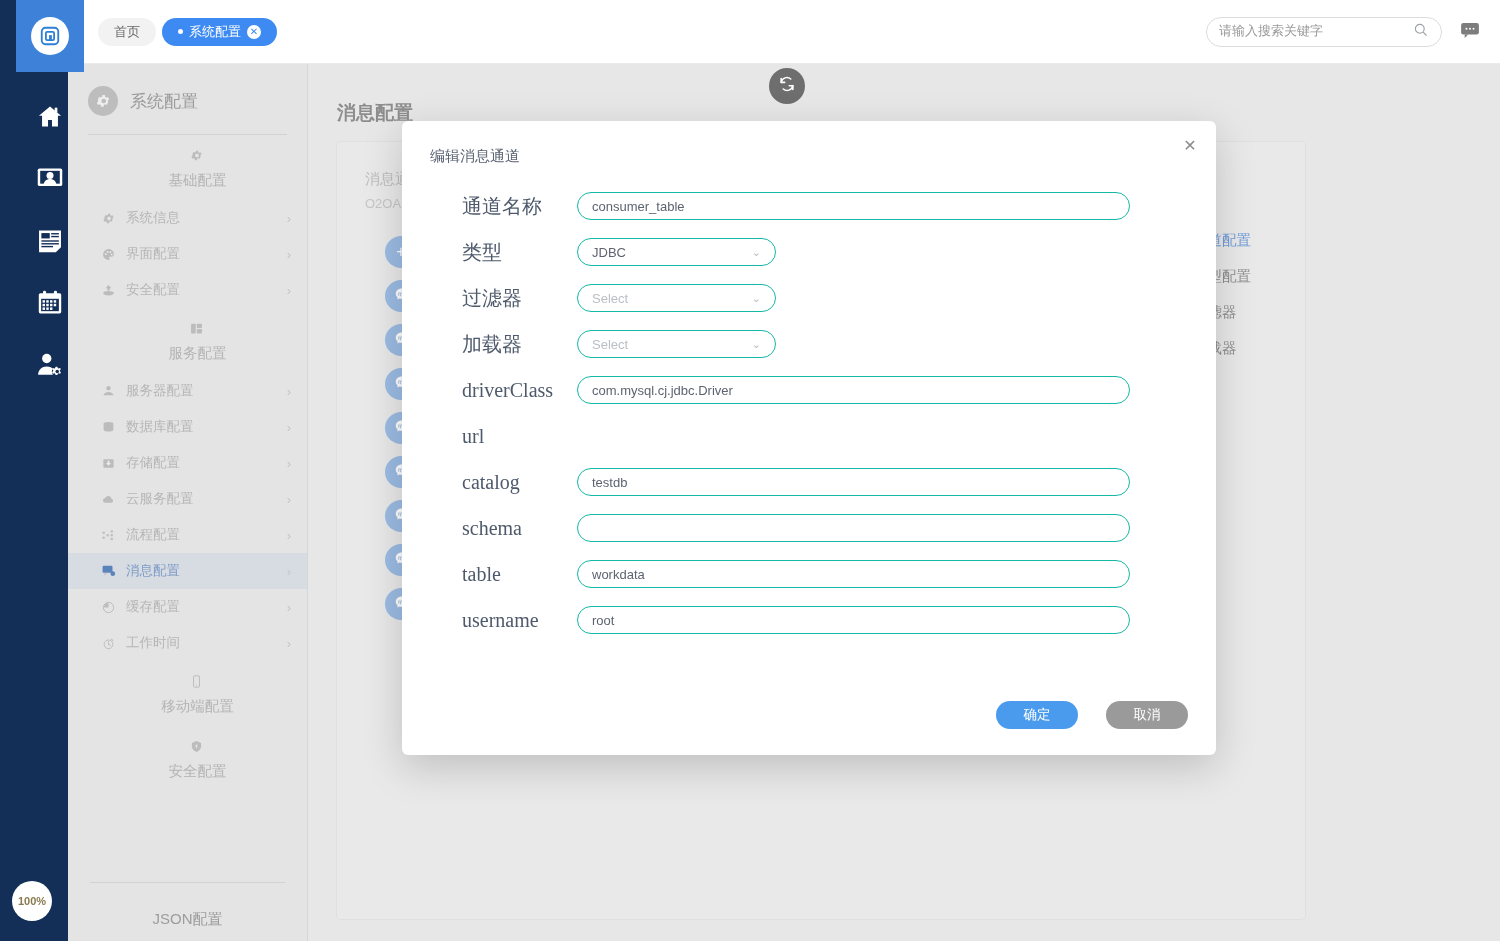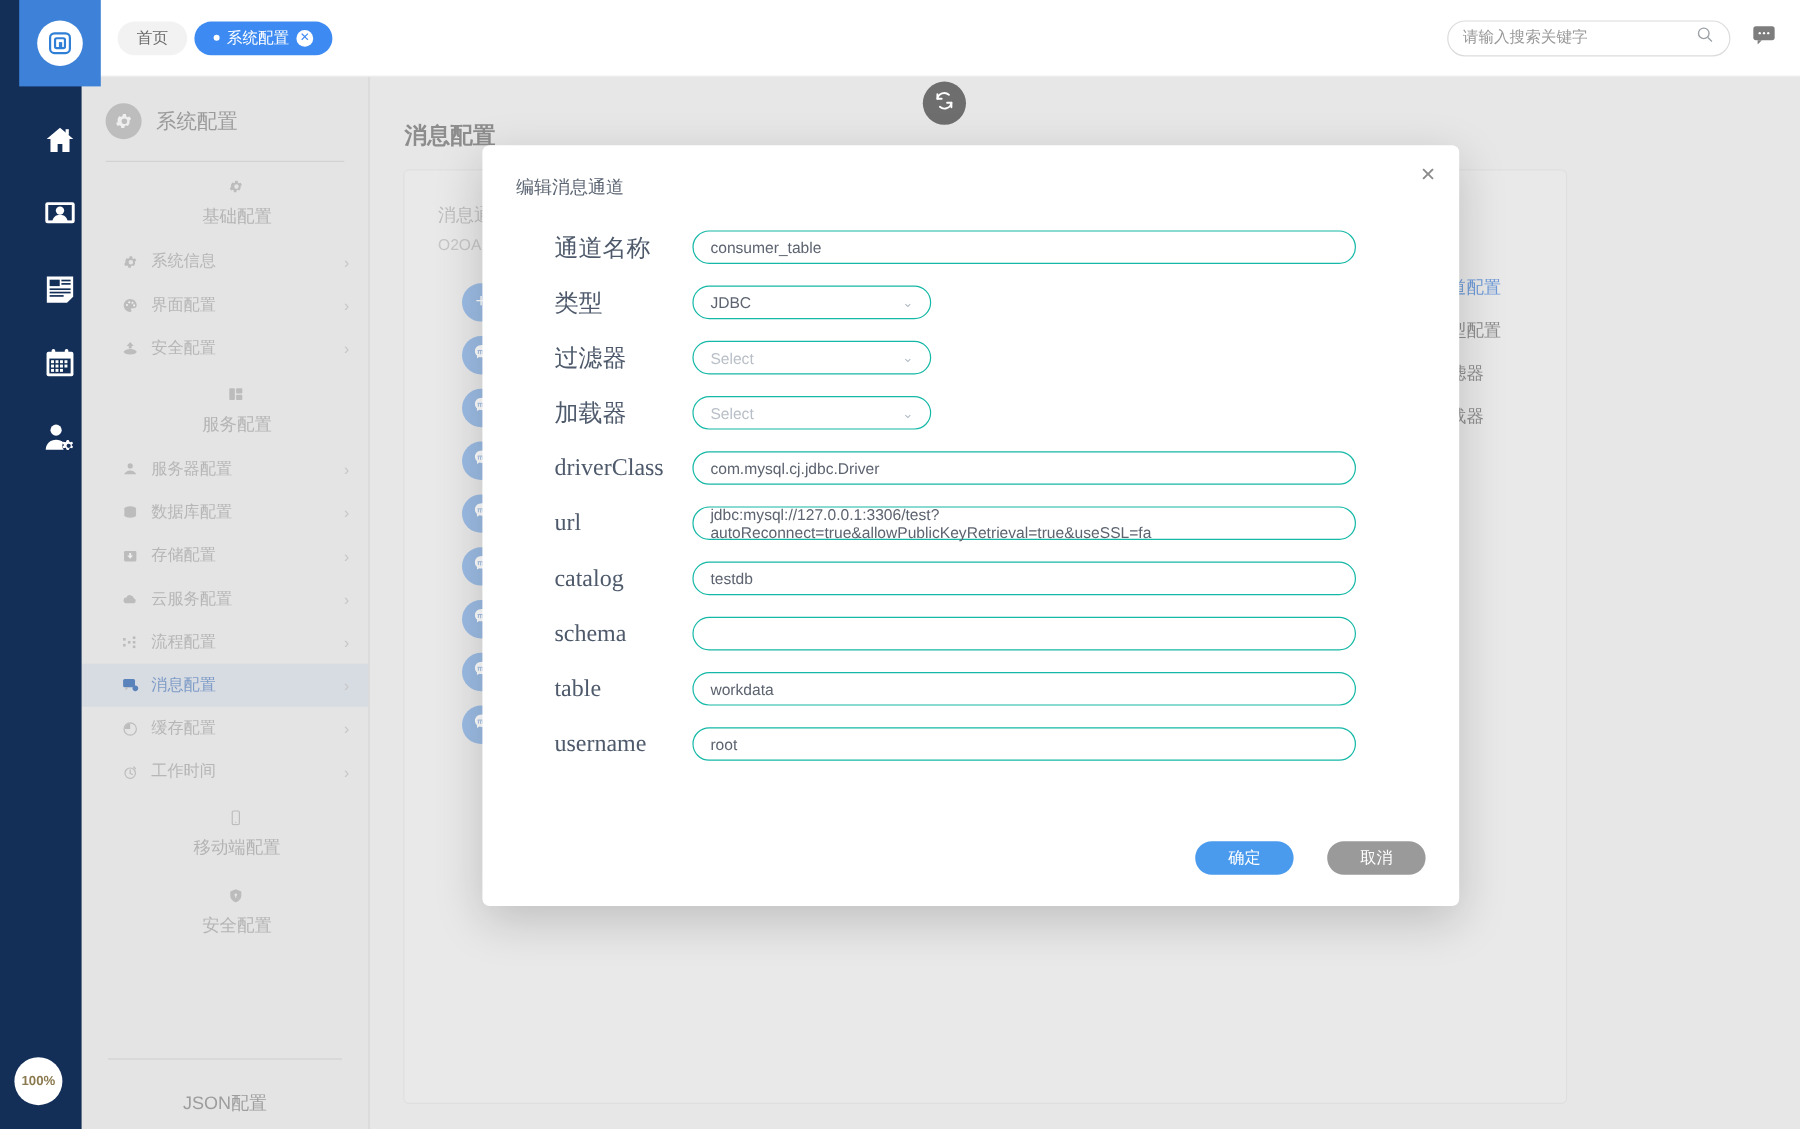--- a/index.html
+++ b/index.html
@@ -661,23 +661,20 @@
           </div>
         </div>
         <div class="row">
           <div class="lab">driverClass</div>
           <div class="field wide">
             <span>com.mysql.cj.jdbc.Driver</span>
           </div>
         </div>
         <div class="row">
           <div class="lab">url</div>
-          <div class="field wide">
-            <span>jdbc:mysql://127.0.0.1:3306/test?autoReconnect=true&amp;allowPublicKeyRetrieval=true&amp;useSSL=fa</span>
-          </div>
         </div>
         <div class="row">
           <div class="lab">catalog</div>
           <div class="field wide">
             <span>testdb</span>
           </div>
         </div>
         <div class="row">
           <div class="lab">schema</div>
           <div class="field wide">

